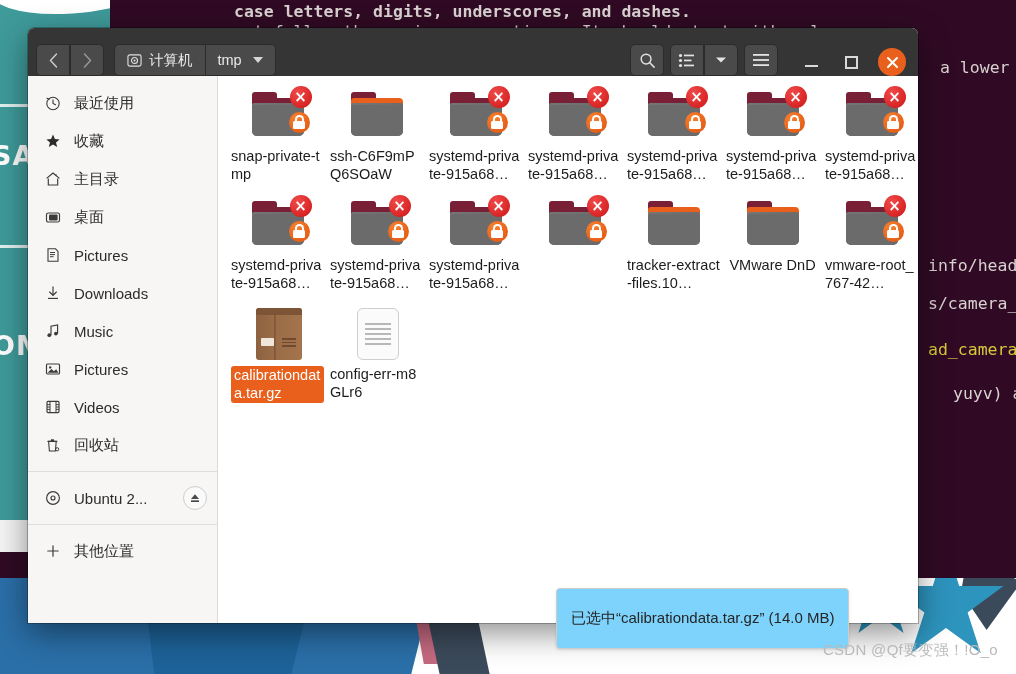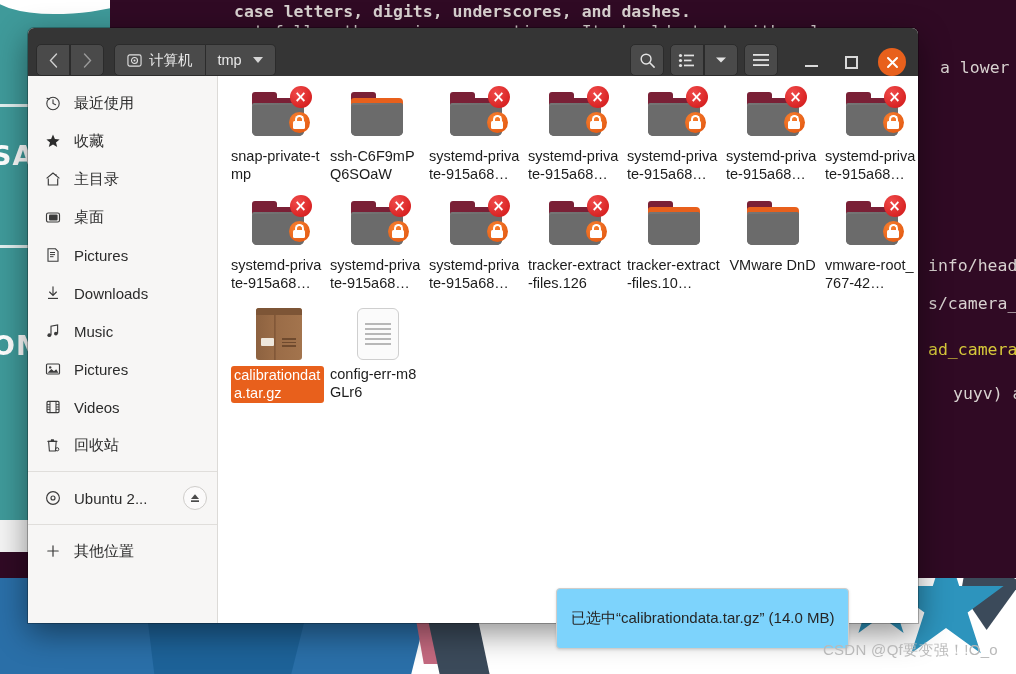--- a/index.html
+++ b/index.html
@@ -751,21 +751,20 @@
                 <div class="lip"></div>
                 <div class="body"></div>
                 <div class="bodyfront"></div>
               </div>
             <div class="badge-x">×</div>
             <div class="badge-lock">
                 <span class="shackle"></span>
                 <span class="lockbody"></span>
               </div>
           </div>
-          <div class="fname">tracker-extract-files.126</div>
         </div>
 
         <div class="file">
           <div class="ficonwrap">
             <div class="folder">
                 <div class="tab"></div>
                 <div class="lip open"></div>
                 <div class="body"></div>
                 <div class="bodyfront"></div>
               </div>

